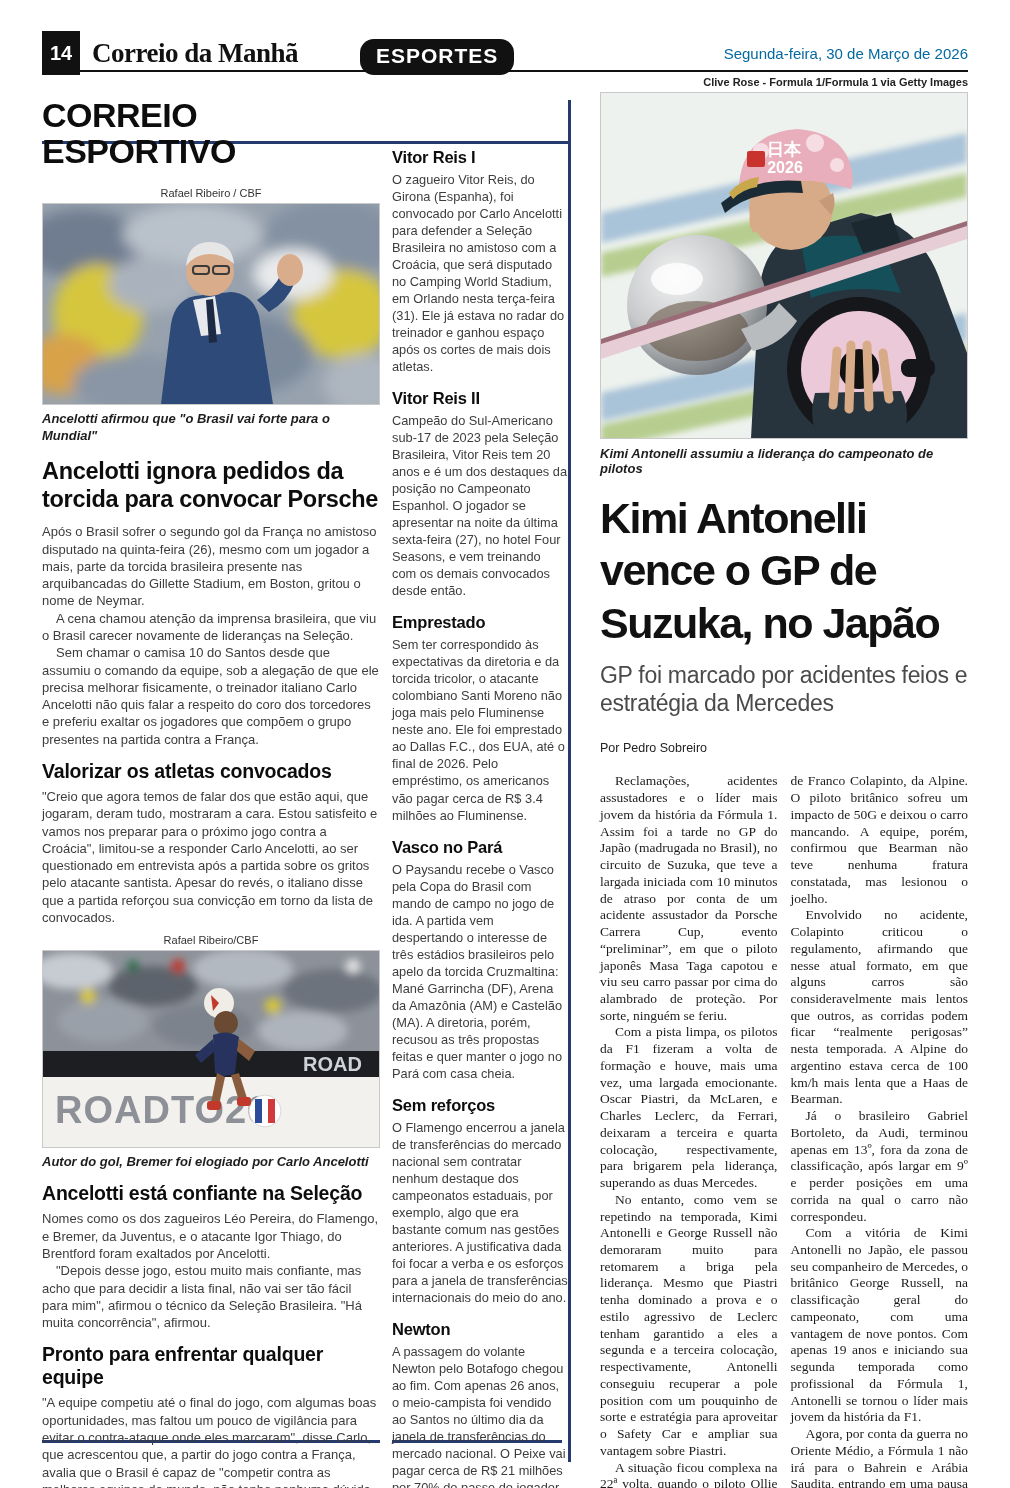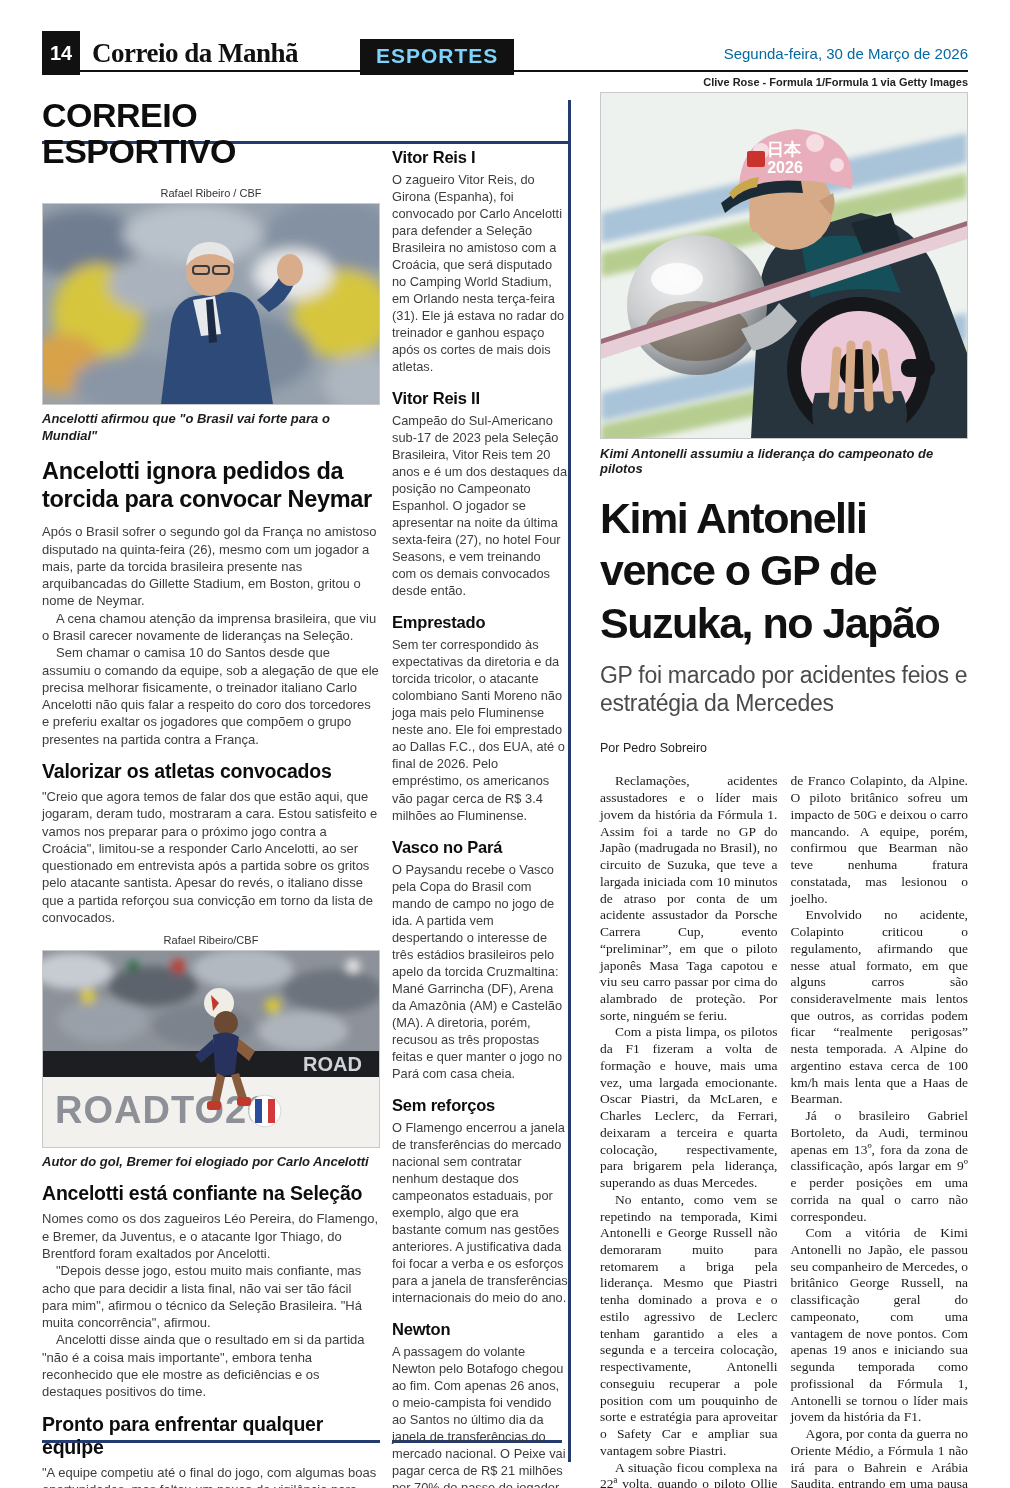--- a/index.html
+++ b/index.html
@@ -16,22 +16,22 @@
   }
   .pagenum {
     background:#111; color:#fff; font-weight:bold; font-size:20px;
     width:38px; height:44px; display:flex; align-items:center; justify-content:center;
   }
   .brand {
     font-family:"Liberation Serif", serif; font-weight:bold; font-size:27px;
     color:#111; margin-left:12px; letter-spacing:-0.5px;
   }
   .section-tag {
-    background:#111; color:#7dd3fc; font-weight:bold; font-size:21px;
-    letter-spacing:1px; padding:5px 16px 7px; margin-left:62px; margin-bottom:-8px;
+    background:#111; color:#ffffff; font-weight:bold; font-size:21px;
+    letter-spacing:1px; padding:5px 16px 7px; margin-left:62px; margin-bottom:-8px;border-radius:14px;
   }
   .issue-date { margin-left:auto; font-size:15px; color:#0369a1; }
 
   
   .rule { position:absolute; background:#253a6e; }
   .rule-kicker { left:42px; top:141px; width:527px; height:3px; }
   .rule-vert   { left:568px; top:100px; width:3px; height:1362px; }
   .rule-bot-left { left:42px; top:1440px; width:338px; height:3px; }
   .rule-bot-mid  { left:392px; top:1440px; width:170px; height:3px; }
 
@@ -133,21 +133,21 @@
           <path d="M143 62 Q145 38 167 38 Q189 38 191 60 Q180 50 167 50 Q152 50 143 62 Z" fill="#e6e6e6"></path>
           <rect x="150" y="62" width="16" height="8" rx="3" fill="none" stroke="#3a3a3a" stroke-width="2"></rect>
           <rect x="170" y="62" width="16" height="8" rx="3" fill="none" stroke="#3a3a3a" stroke-width="2"></rect>
           <path d="M214 96 Q232 84 238 70 L252 78 Q244 98 226 108 Z" fill="#2e4a78"></path>
           <ellipse cx="247" cy="66" rx="13" ry="16" fill="#d9ad8b"></ellipse>
         </g>
       </svg>
     </div>
     <div class="caption">Ancelotti afirmou que "o Brasil vai forte para o Mundial"</div>
 
-    <h2 class="art-headline">Ancelotti ignora pedidos da torcida para convocar Neymar</h2>
+    <h2 class="art-headline">Ancelotti ignora pedidos da torcida para convocar Porsche</h2>
     <div class="body-sans">
       <p>Após o Brasil sofrer o segundo gol da França no amistoso disputado na quinta-feira (26), mesmo com um jogador a mais, parte da torcida brasileira presente nas arquibancadas do Gillette Stadium, em Boston, gritou o nome de Neymar.</p>
       <p class="ind">A cena chamou atenção da imprensa brasileira, que viu o Brasil carecer novamente de lideranças na Seleção.</p>
       <p class="ind">Sem chamar o camisa 10 do Santos desde que assumiu o comando da equipe, sob a alegação de que ele precisa melhorar fisicamente, o treinador italiano Carlo Ancelotti não quis falar a respeito do coro dos torcedores e preferiu exaltar os jogadores que compõem o grupo presentes na partida contra a França.</p>
     </div>
 
     <h3 class="subhead">Valorizar os atletas convocados</h3>
     <div class="body-sans">
       <p>"Creio que agora temos de falar dos que estão aqui, que jogaram, deram tudo, mostraram a cara. Estou satisfeito e vamos nos preparar para o próximo jogo contra a Croácia", limitou-se a responder Carlo Ancelotti, ao ser questionado em entrevista após a partida sobre os gritos pelo atacante santista. Apesar do revés, o italiano disse que a partida reforçou sua convicção em torno da lista de convocados.</p>
     </div>
@@ -198,21 +198,20 @@
           <rect x="194" y="146" width="14" height="9" rx="3" fill="#c0392b"></rect>
         </g>
       </svg>
     </div>
     <div class="caption">Autor do gol, Bremer foi elogiado por Carlo Ancelotti</div>
 
     <h3 class="subhead">Ancelotti está confiante na Seleção</h3>
     <div class="body-sans">
       <p>Nomes como os dos zagueiros Léo Pereira, do Flamengo, e Bremer, da Juventus, e o atacante Igor Thiago, do Brentford foram exaltados por Ancelotti.</p>
       <p class="ind">"Depois desse jogo, estou muito mais confiante, mas acho que para decidir a lista final, não vai ser tão fácil para mim", afirmou o técnico da Seleção Brasileira. "Há muita concorrência", afirmou.</p>
-      <p class="ind">Ancelotti disse ainda que o resultado em si da partida "não é a coisa mais importante", embora tenha reconhecido que ele mostre as deficiências e os destaques positivos do time.</p>
     </div>
 
     <h3 class="subhead">Pronto para enfrentar qualquer equipe</h3>
     <div class="body-sans">
       <p>"A equipe competiu até o final do jogo, com algumas boas oportunidades, mas faltou um pouco de vigilância para evitar o contra-ataque onde eles marcaram", disse Carlo, que acrescentou que, a partir do jogo contra a França, avalia que o Brasil é capaz de "competir contra as melhores equipes do mundo, não tenho nenhuma dúvida. Estou convencido que vamos disputar a Copa do Mundo com toda nossa energia."</p>
     </div>
   </div>
 
   <div class="col-mid">
     <div class="brief">

